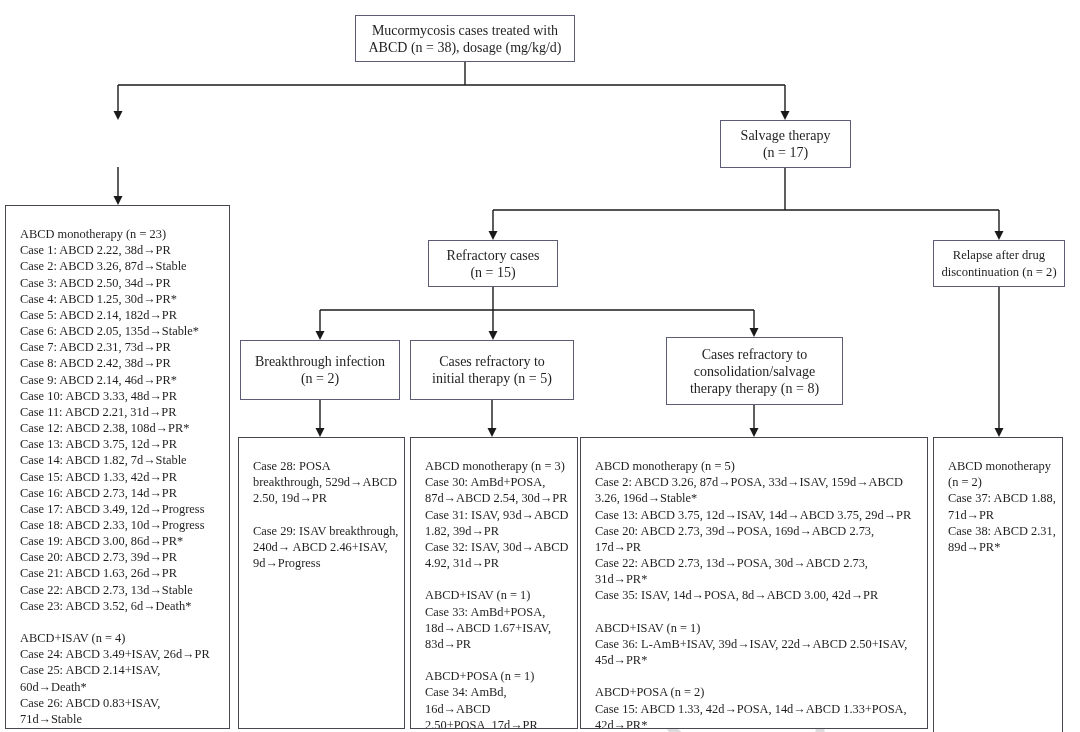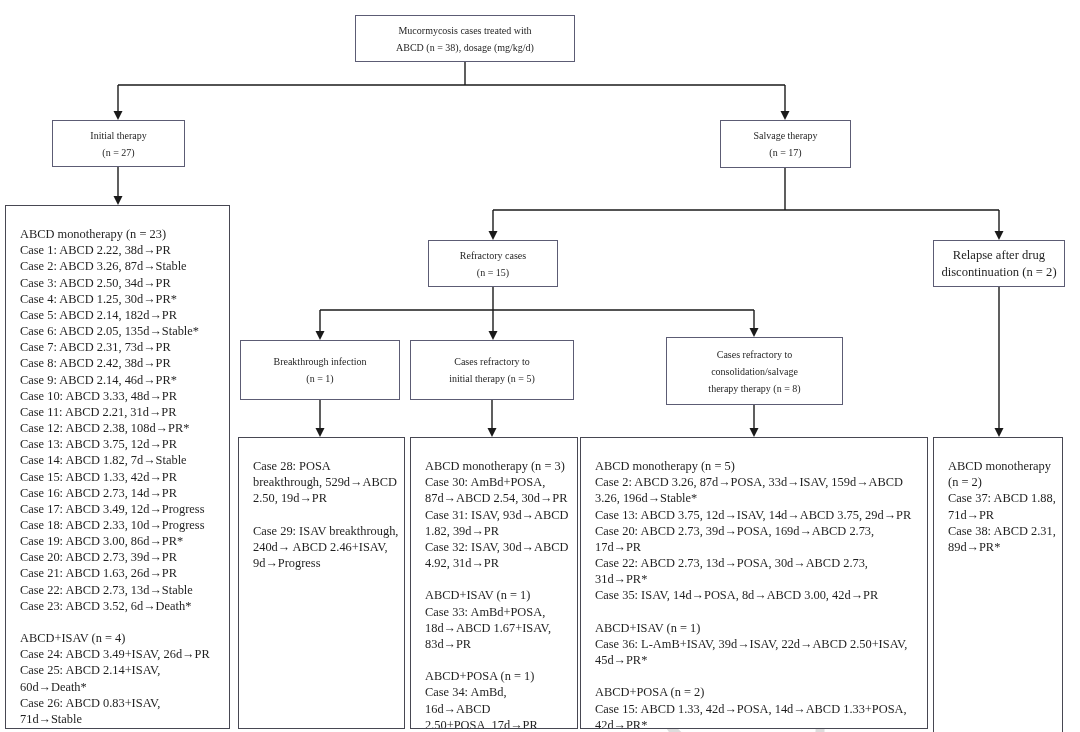--- a/index.html
+++ b/index.html
@@ -22,21 +22,21 @@
     position: absolute;
     box-sizing: border-box;
     background: #ffffff;
     border: 1px solid #5c5c74;
   }
   .label-box {
     display: flex;
     align-items: center;
     justify-content: center;
     text-align: center;
-    font-size: 10px;
+    font-size: 14px;
     line-height: 17px;
     white-space: pre-line;
     padding: 2px 4px;
   }
   .detail-box {
     border: 1px solid #474752;
     font-size: 12.4px;
     line-height: 16.15px;
     white-space: pre-line;
     text-align: left;
@@ -98,43 +98,39 @@
       <path d="M760,668 C722,650 672,668 666,702 C660,736 700,756 740,744"></path>
       <path d="M836,652 C800,636 756,652 760,680 C764,706 818,700 820,728 C822,756 776,766 744,752"></path>
     </g>
   </svg>
 
   <div class="node label-box" style="left:355px; top:15px; width:220px; height:47px;">
     <span class="txt">Mucormycosis cases treated with
 ABCD (n = 38), dosage (mg/kg/d)</span>
   </div>
 
-  <div class="node label-box" style="left:52px; top:120px; width:133px; height:47px;">
-    <span class="txt">Initial therapy
-(n = 27)</span>
-  </div>
 
   <div class="node label-box" style="left:720px; top:120px; width:131px; height:48px;">
     <span class="txt">Salvage therapy
 (n = 17)</span>
   </div>
 
   <div class="node label-box" style="left:428px; top:240px; width:130px; height:47px;">
     <span class="txt">Refractory cases
 (n = 15)</span>
   </div>
 
   <div class="node label-box" style="left:933px; top:240px; width:132px; height:47px; font-size:12.6px;">
     <span class="txt">Relapse after drug
 discontinuation (n = 2)</span>
   </div>
 
   <div class="node label-box" style="left:240px; top:340px; width:160px; height:60px;">
     <span class="txt">Breakthrough infection
-(n = 1)</span>
+(n = 2)</span>
   </div>
 
   <div class="node label-box" style="left:410px; top:340px; width:164px; height:60px;">
     <span class="txt">Cases refractory to
 initial therapy (n = 5)</span>
   </div>
 
   <div class="node label-box" style="left:666px; top:337px; width:177px; height:68px;">
     <span class="txt">Cases refractory to
 consolidation/salvage

